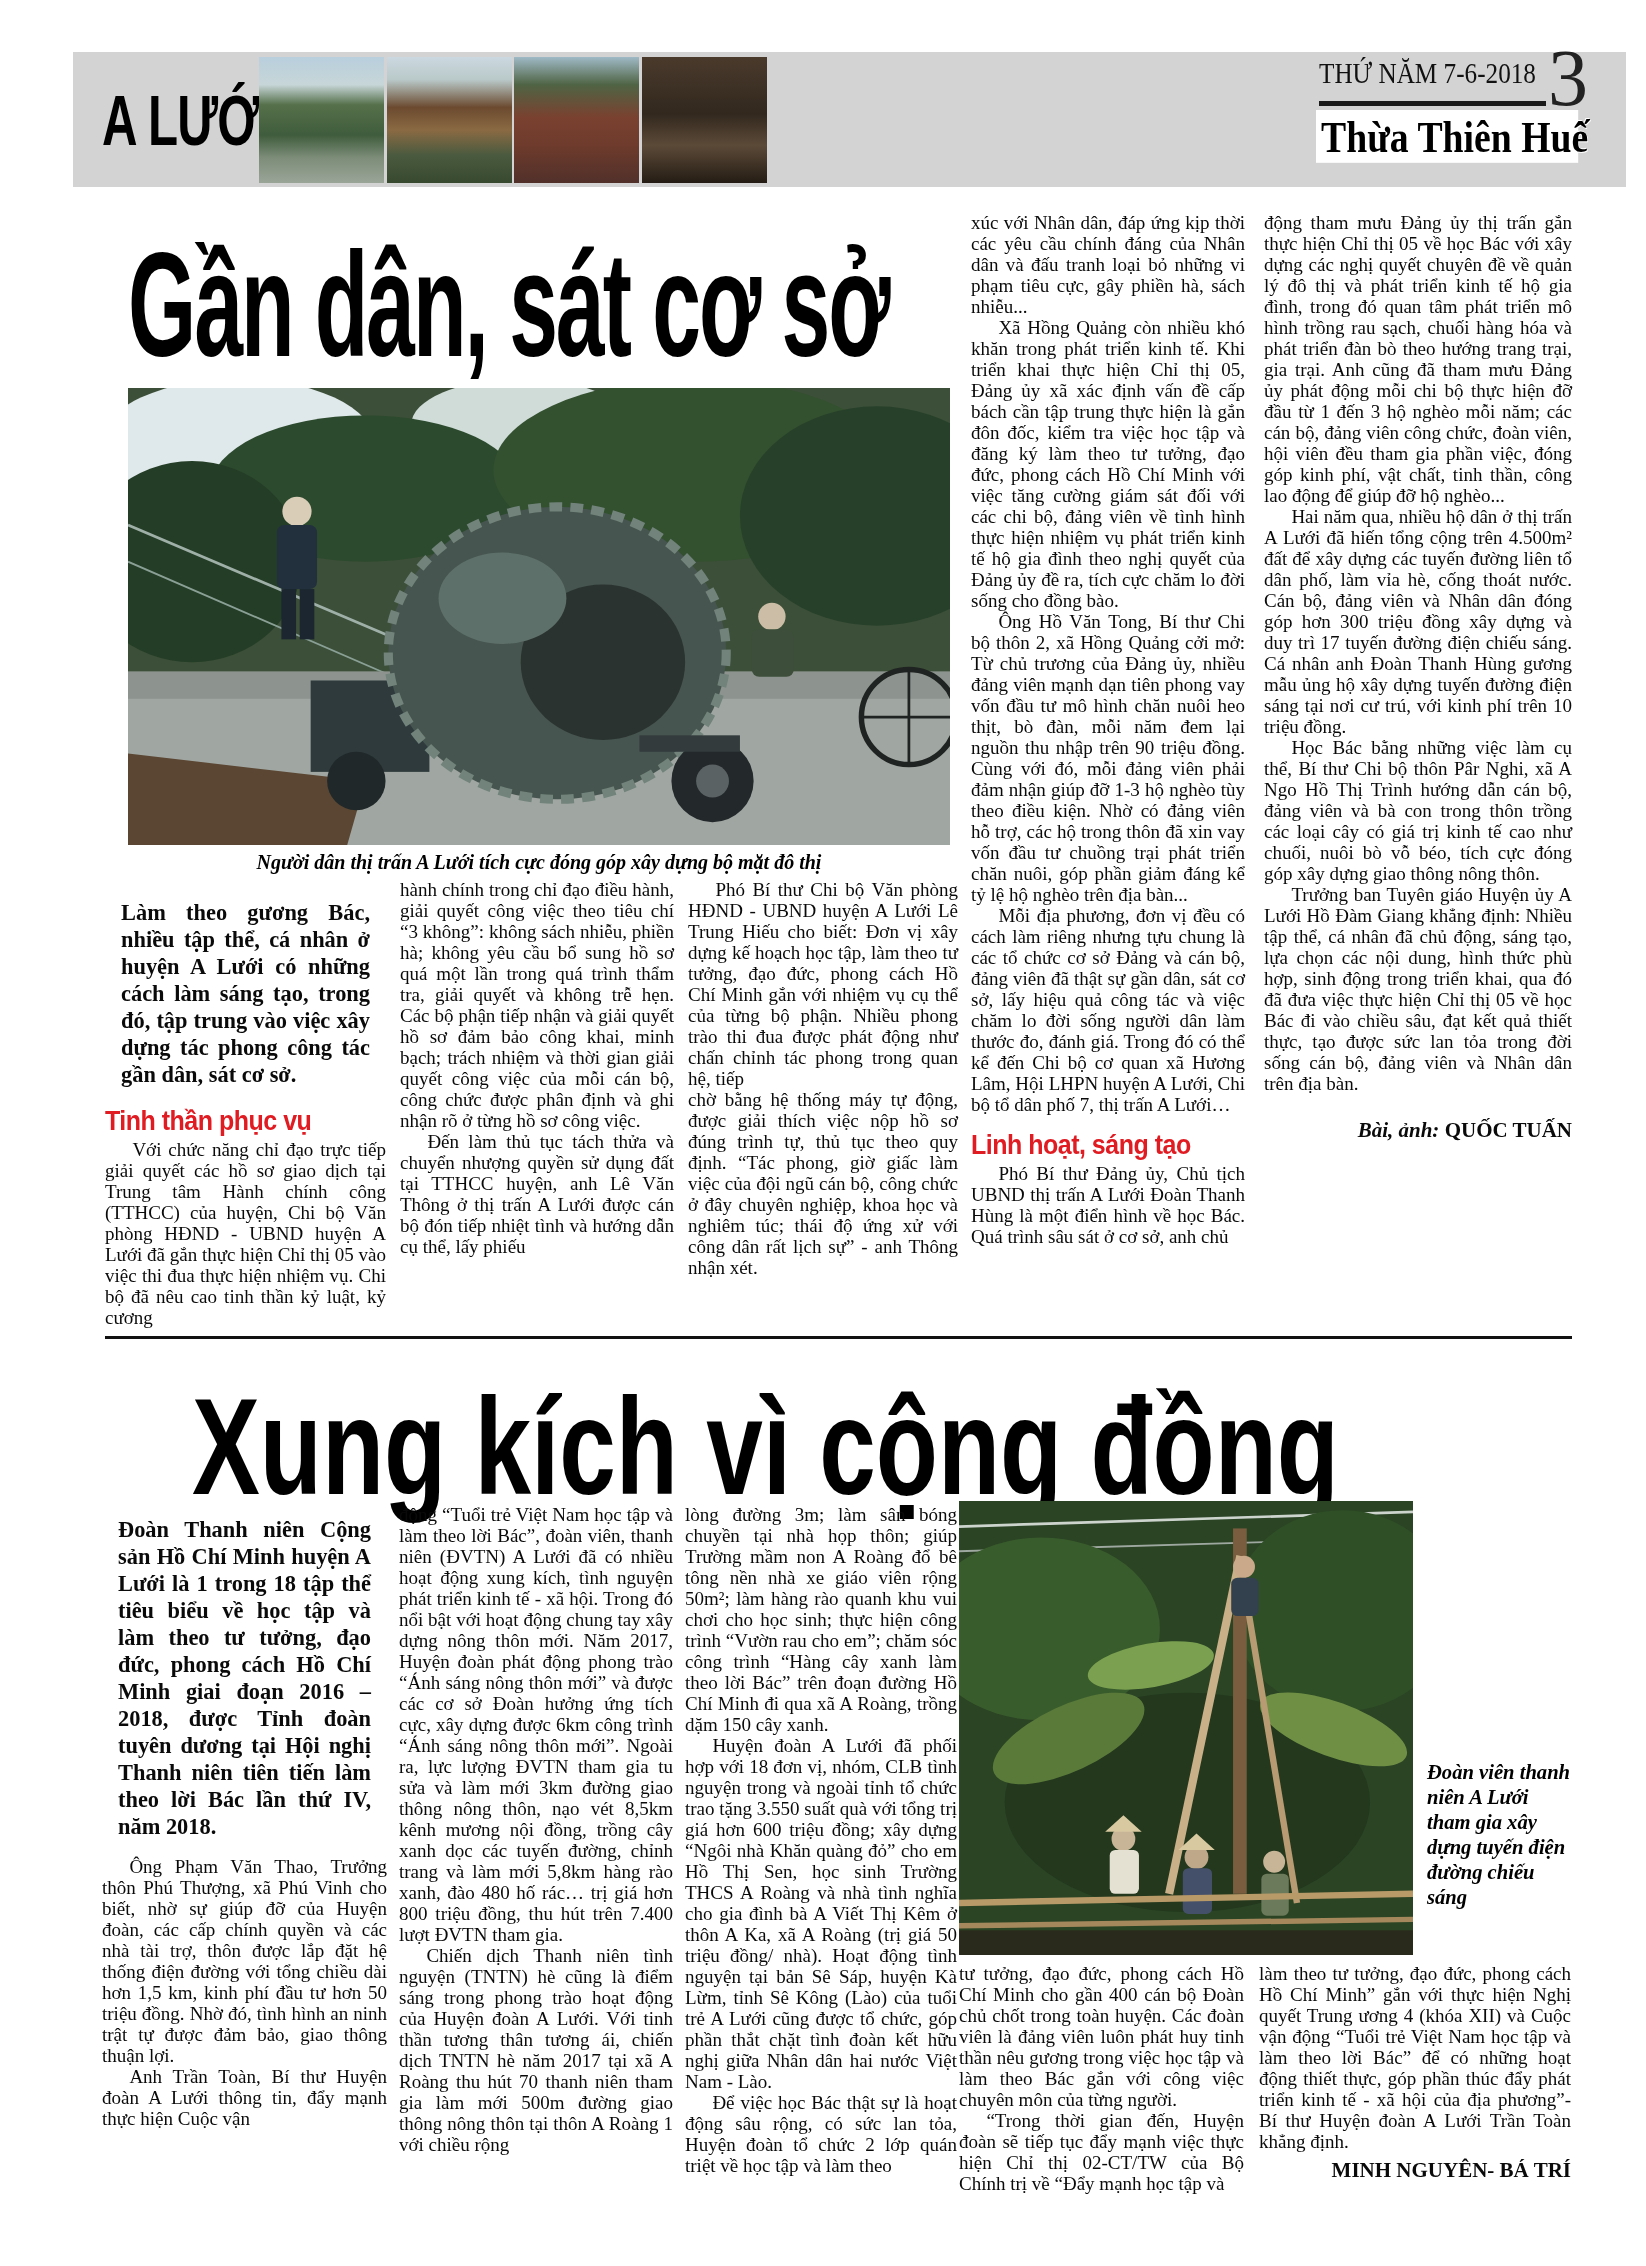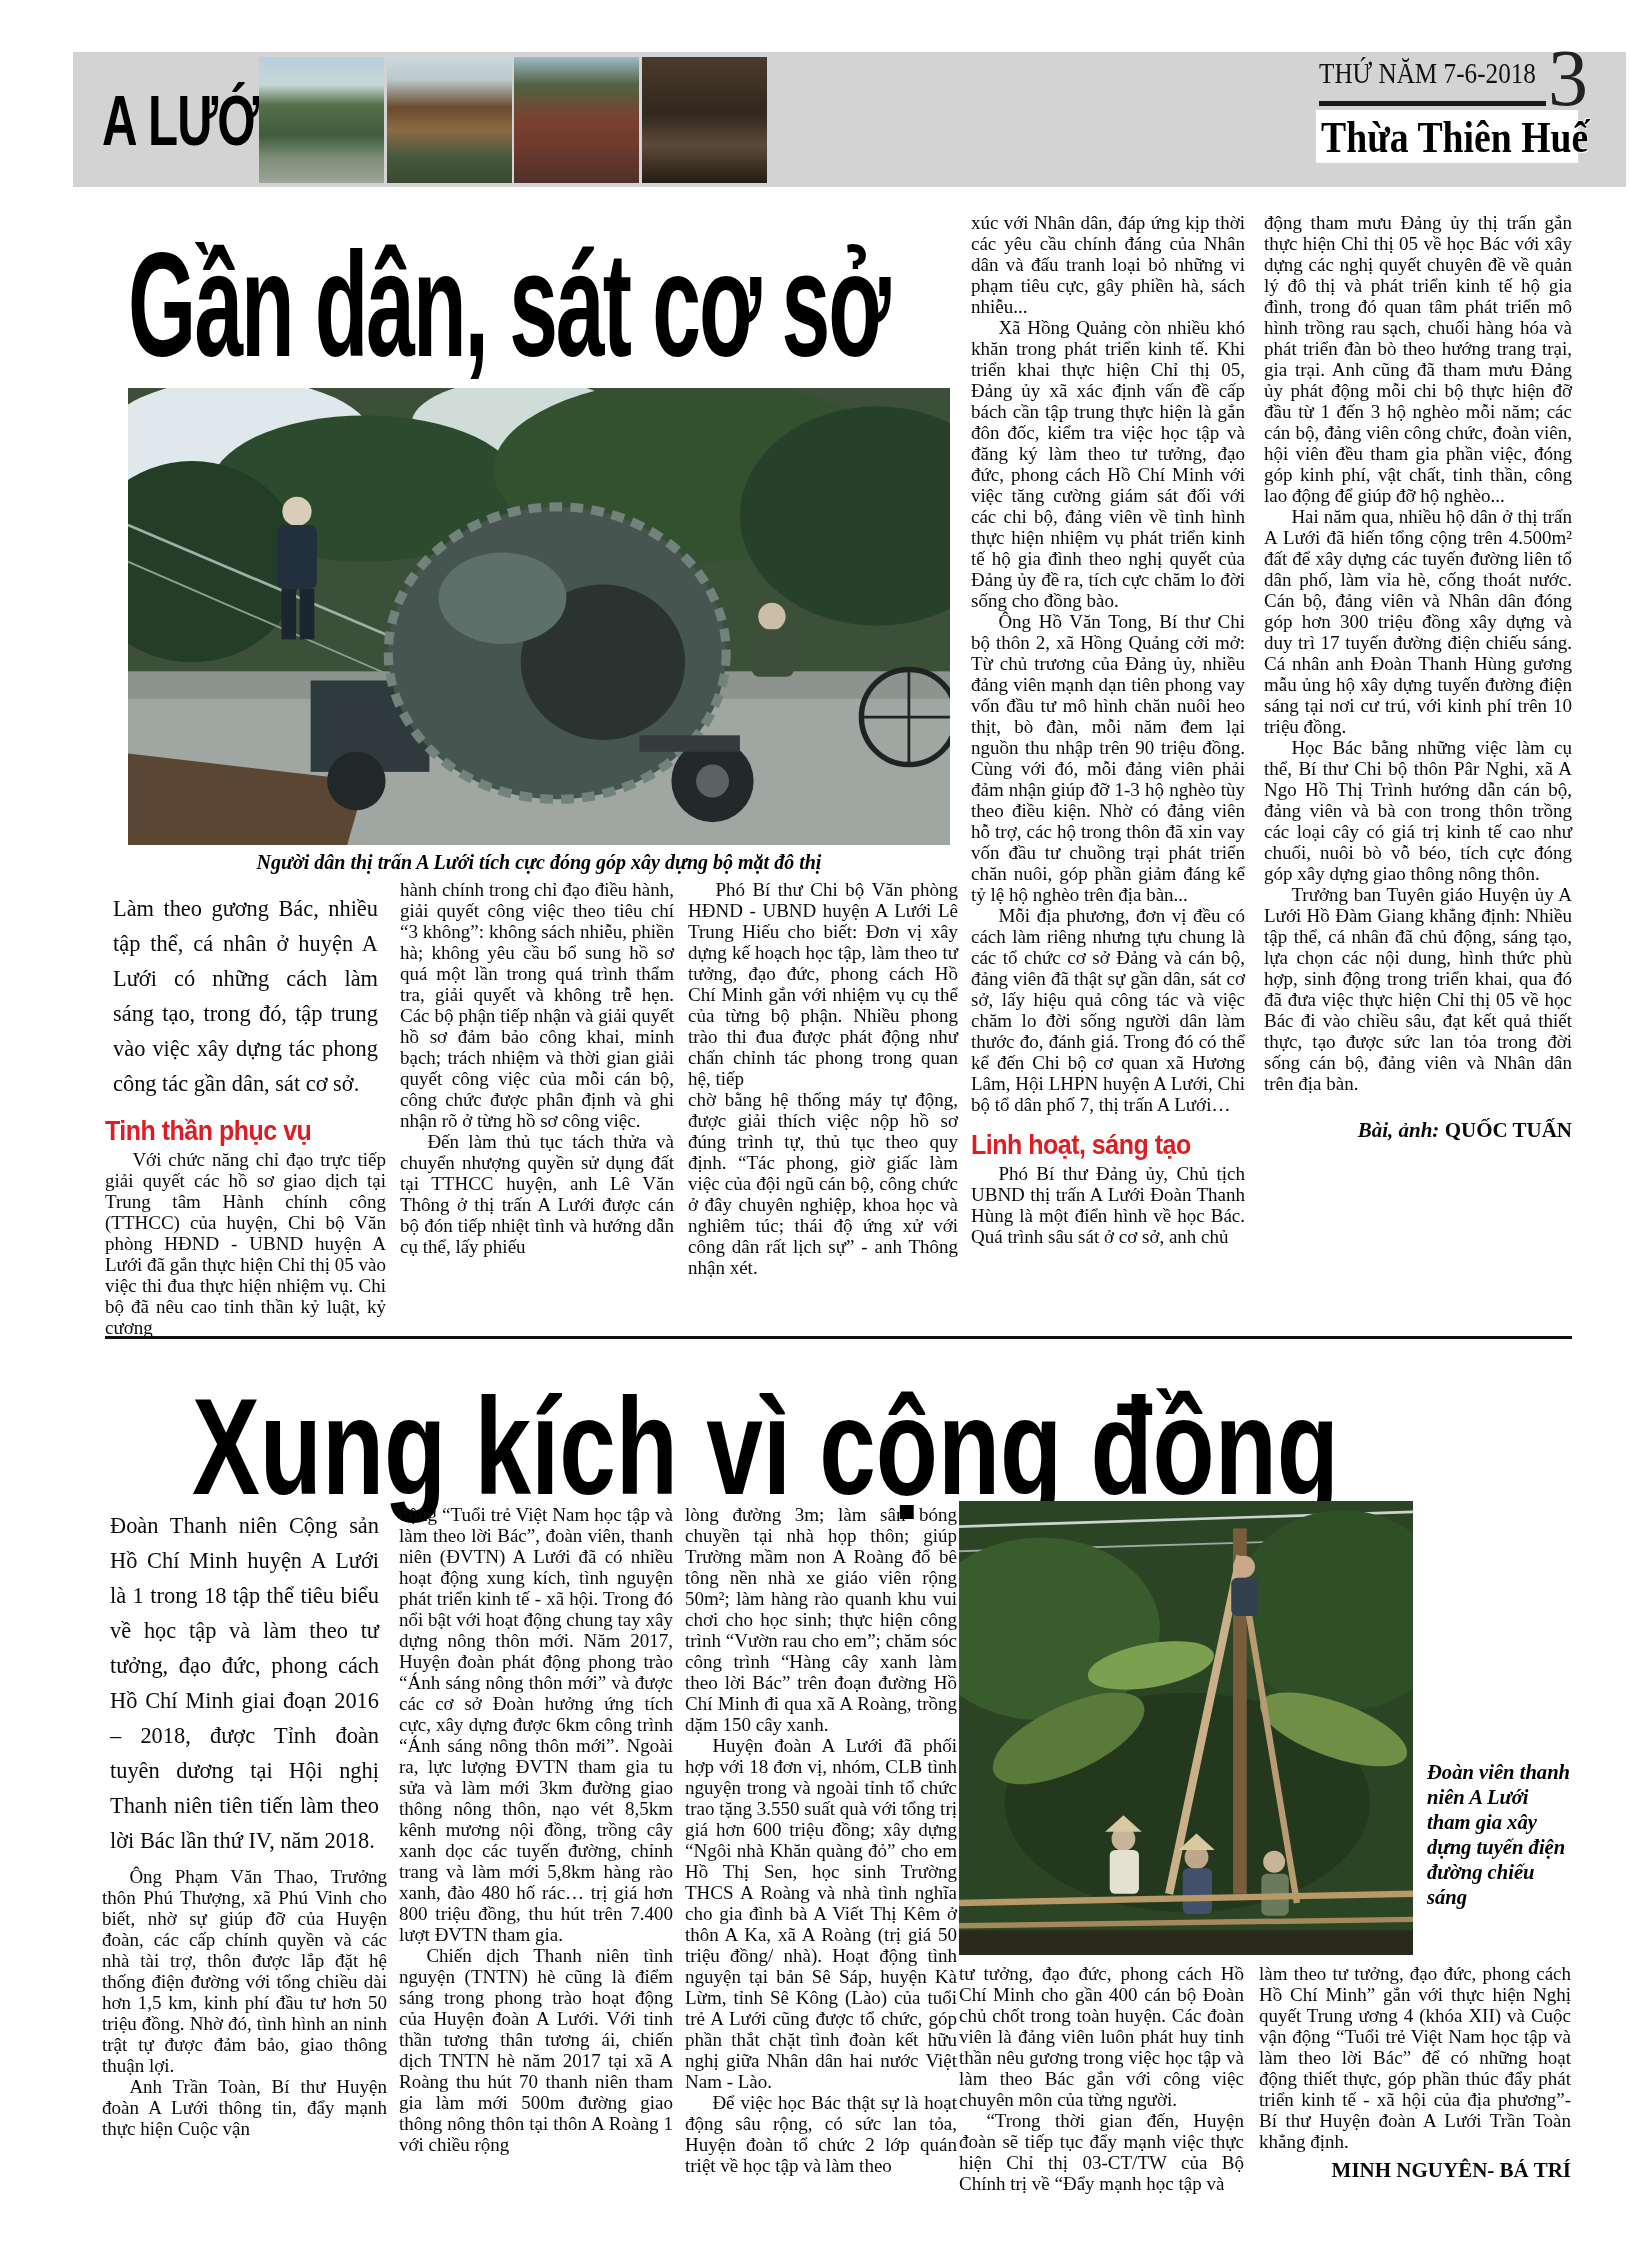--- a/index.html
+++ b/index.html
@@ -54,21 +54,21 @@
     font-style:italic;font-weight:bold;font-size:20px;color:#000;font-family:Liberation Serif, serif;
   }
   .caption2{
     position:absolute;left:1427px;top:1760px;width:144px;
     font-style:italic;font-weight:bold;font-size:20.6px;line-height:25px;color:#000;
   }
   
   .col{position:absolute;text-align:justify;}
   .body-p{margin:0;font-size:19px;line-height:21px;}
   .p-ind{text-indent:27.4px;}
-  .lead{margin:8px;font-weight:normal;font-size:22.4px;line-height:35px;}
+  .lead{margin:16px;font-weight:bold;font-size:22.4px;line-height:27px;}
   .subhead{
     margin:12.8px 0 6.4px 0;font-family:"Liberation Sans",sans-serif;font-weight:bold;
     font-size:25px;color:#e11b22;transform:scaleY(1.12);transform-origin:left top;
     letter-spacing:-0.5px;
   }
   .byline1{margin-top:24px;text-align:right;font-size:21px;}
   .byline1 .lbl{font-style:italic;font-weight:bold;}
   .byline1 .nm{font-weight:bold;}
   .byline2{margin-top:5.5px;text-align:right;font-weight:bold;font-size:21px;}
   .divider{position:absolute;left:105px;top:1336px;width:1467px;height:2.7px;background:#111;}
@@ -215,21 +215,21 @@
     <rect x="331" y="408" width="30" height="46" rx="6" fill="#6b7a5a"></rect>
     <line x1="0" y1="440" x2="497" y2="430" stroke="#b89968" stroke-width="7"></line>
     <line x1="0" y1="465" x2="497" y2="458" stroke="#a5885c" stroke-width="6"></line>
     <rect x="0" y="470" width="497" height="27" fill="#2a2a1c"></rect>
   </svg>
 
   <div class="caption2">Đoàn viên thanh niên A Lưới tham gia xây dựng tuyến điện đường chiếu sáng</div>
 
   <div class="col" style="left:959px;top:1963px;width:285px;">
     <p class="body-p">tư tưởng, đạo đức, phong cách Hồ Chí Minh cho gần 400 cán bộ Đoàn chủ chốt trong toàn huyện. Các đoàn viên là đảng viên luôn phát huy tinh thần nêu gương trong việc học tập và làm theo Bác gắn với công việc chuyên môn của từng người.</p>
-    <p class="body-p p-ind">“Trong thời gian đến, Huyện đoàn sẽ tiếp tục đẩy mạnh việc thực hiện Chỉ thị 03-CT/TW của Bộ Chính trị về “Đẩy mạnh học tập và</p>
+    <p class="body-p p-ind">“Trong thời gian đến, Huyện đoàn sẽ tiếp tục đẩy mạnh việc thực hiện Chỉ thị 02-CT/TW của Bộ Chính trị về “Đẩy mạnh học tập và</p>
   </div>
 
   <div class="col" style="left:1259px;top:1963px;width:312px;">
     <p class="body-p">làm theo tư tưởng, đạo đức, phong cách Hồ Chí Minh” gắn với thực hiện Nghị quyết Trung ương 4 (khóa XII) và Cuộc vận động “Tuổi trẻ Việt Nam học tập và làm theo lời Bác” để có những hoạt động thiết thực, góp phần thúc đẩy phát triển kinh tế - xã hội của địa phương”- Bí thư Huyện đoàn A Lưới Trần Toàn khẳng định.</p>
     <p class="byline2">MINH NGUYÊN- BÁ TRÍ</p>
   </div>
 
 </div>
 
 

